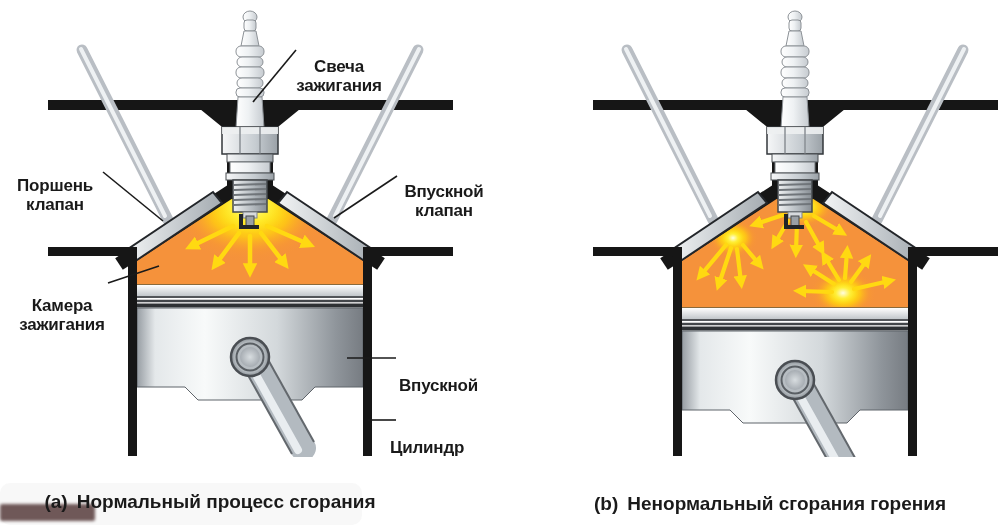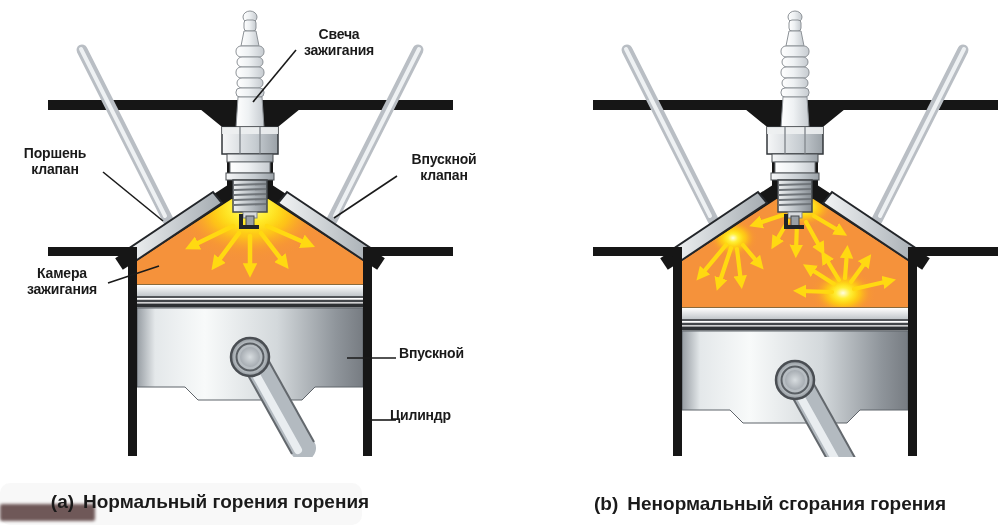--- a/index.html
+++ b/index.html
@@ -3,22 +3,22 @@
 <meta charset="utf-8">
 <style>
   html,body{margin:0;padding:0}
   body{
     width:1000px;height:527px;position:relative;background:#ffffff;overflow:hidden;
     font-family:"Liberation Sans","DejaVu Sans",sans-serif;
   }
   .engine{position:absolute;top:0;width:500px;height:470px}
   #svgB{left:545px}
   .lbl{
-    position:absolute;font-weight:bold;font-size:14px;line-height:1.13;
-    color:var(--text-black,#1a1a1a);text-align:center;letter-spacing:-0.2px;
+    position:absolute;font-weight:bold;font-size:17px;line-height:1.13;
+    color:var(--text-black,#1a1a1a);text-align:center;letter-spacing:-0.2px;margin-top:30px;
   }
   .lbl.left-align{text-align:left}
   .cap{
     position:absolute;font-weight:bold;font-size:19px;color:var(--text-black,#111);
     text-align:center;white-space:nowrap;z-index:6;
   }
   .cap .pfx{margin-right:9px}
   #cap-a{left:40px;top:491px;width:340px}
   #cap-b{left:585px;top:493px;width:370px}
   #lbl-spark{left:283px;top:27px;width:112px}
@@ -256,17 +256,17 @@
 <div class="lbl" id="lbl-intake">Поршень клапан</div>
 <div class="lbl" id="lbl-exhaust">Впускной клапан</div>
 <div class="lbl" id="lbl-chamber">Камера зажигания</div>
 <div class="lbl left-align" id="lbl-piston">Впускной</div>
 <div class="lbl left-align" id="lbl-cylinder">Цилиндр</div>
 
 <div class="wm-patch"></div>
 <div class="wm-smudge"></div>
 
 <div class="cap" id="cap-a">
-  <span class="pfx">(a)</span><span>Нормальный горения горения</span>
+  <span class="pfx">(a)</span><span>Нормальный процесс сгорания</span>
 </div>
 <div class="cap" id="cap-b">
   <span class="pfx">(b)</span><span>Ненормальный сгорания горения</span>
 </div>
 
 </body></html>

